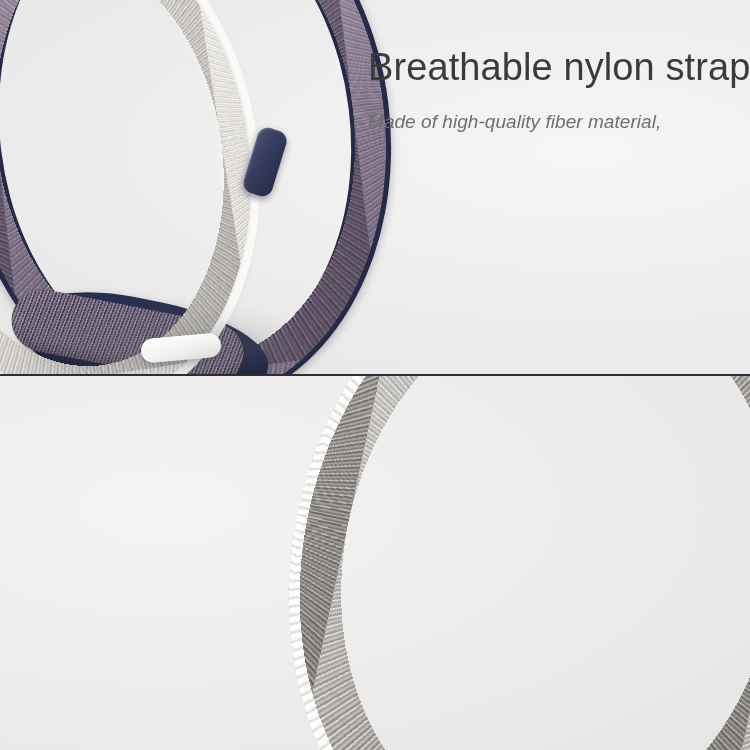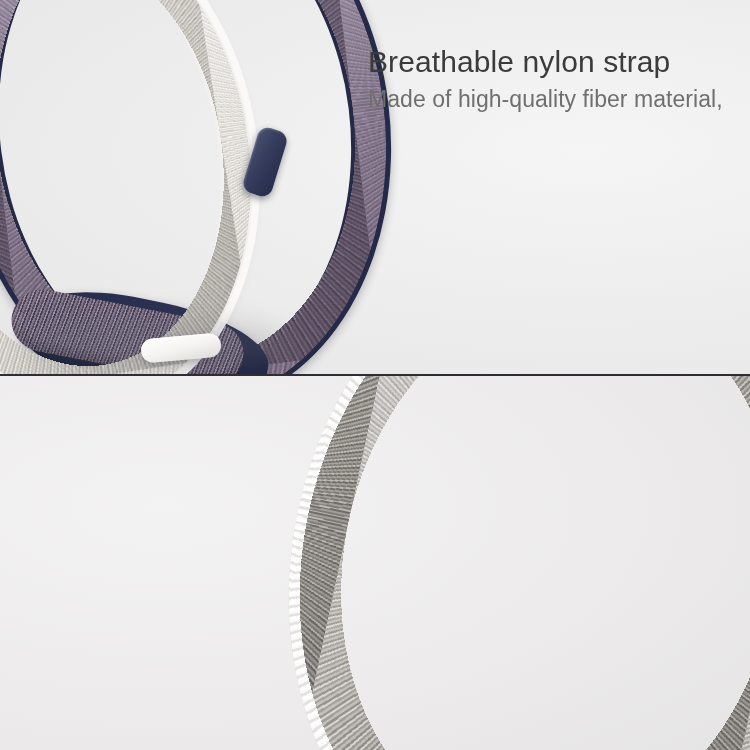--- a/index.html
+++ b/index.html
@@ -27,34 +27,36 @@
   #panel-bottom .studio-bg {
     background:
       radial-gradient(110% 100% at 22% 35%, #f4f3f3 0%, #eceaea 60%, #e5e4e4 100%);
   }
 
   
   .text-block { position:absolute; z-index:40; }
   #text-top    { left:368px; top:44px;  width:372px; }
 
   .headline {
-    font-size:30px;
+    font-size:38px;
     font-weight:400;
     color:#3b3b3b;
     letter-spacing:0.1px;
     line-height:1.22;
     white-space:nowrap;
   }
 
   .subline {
-    font-size:23px;
+    margin-top:17px;
+    font-size:19px;
     font-weight:400;
     color:#6f6f6f;
     line-height:1.62;
     letter-spacing:0.05px;
+    font-style:italic;
   }
   .subline .ln { display:block; white-space:nowrap; }
 
   
   .photo { position:absolute; inset:0; z-index:10; }
 
   
   #strap-purple-wrap {
     position:absolute; left:-40px; top:-150px;
     width:430px; height:560px;

